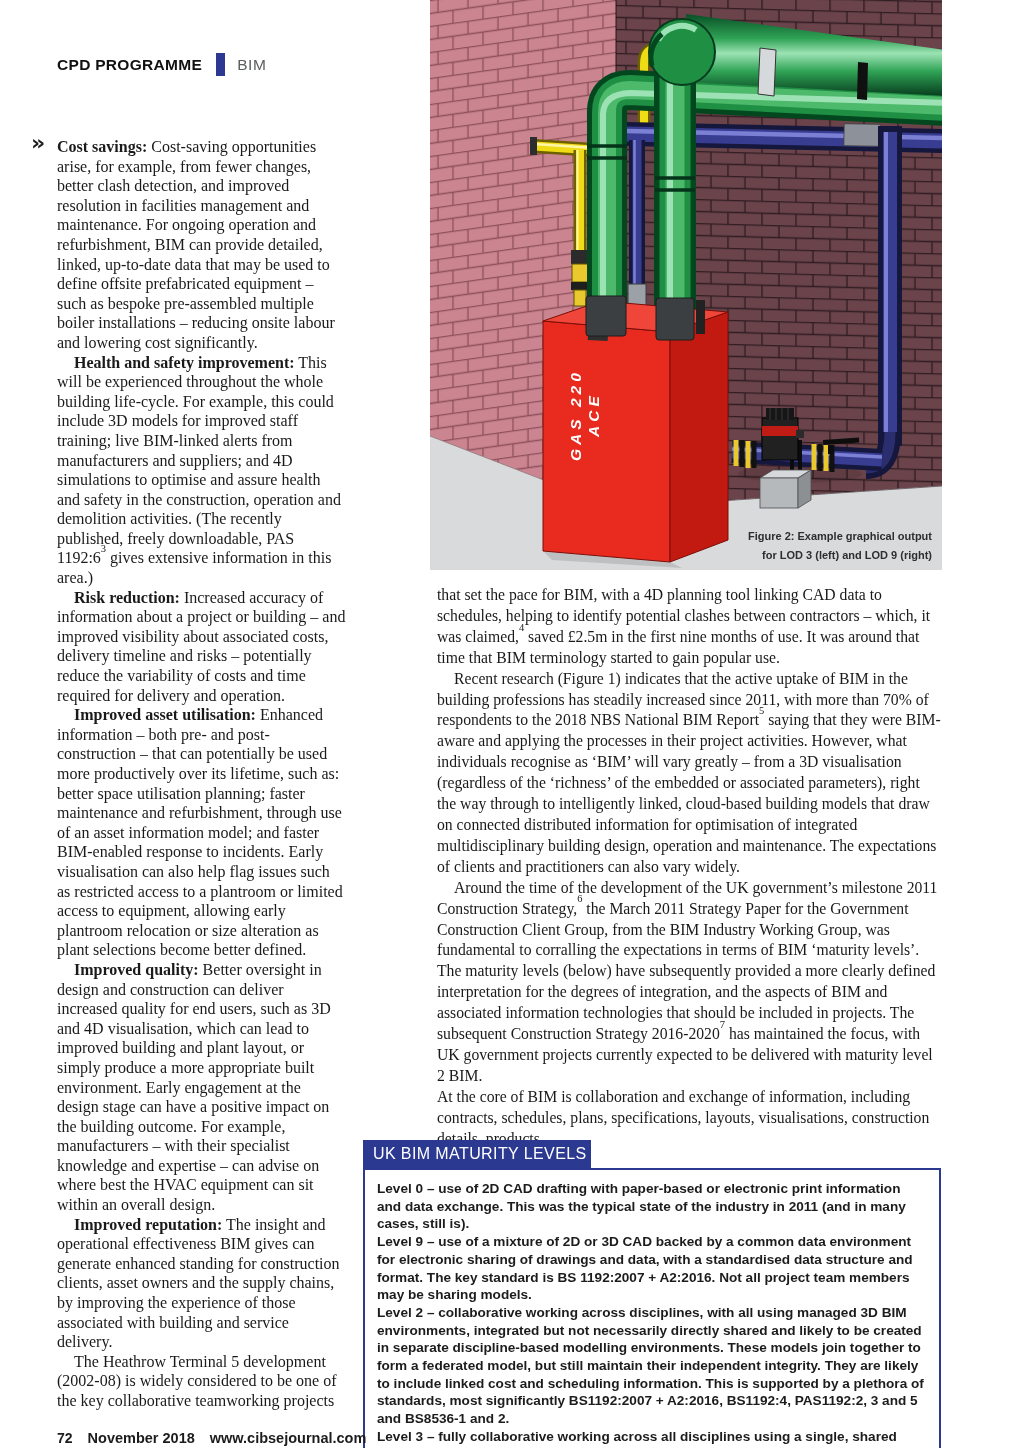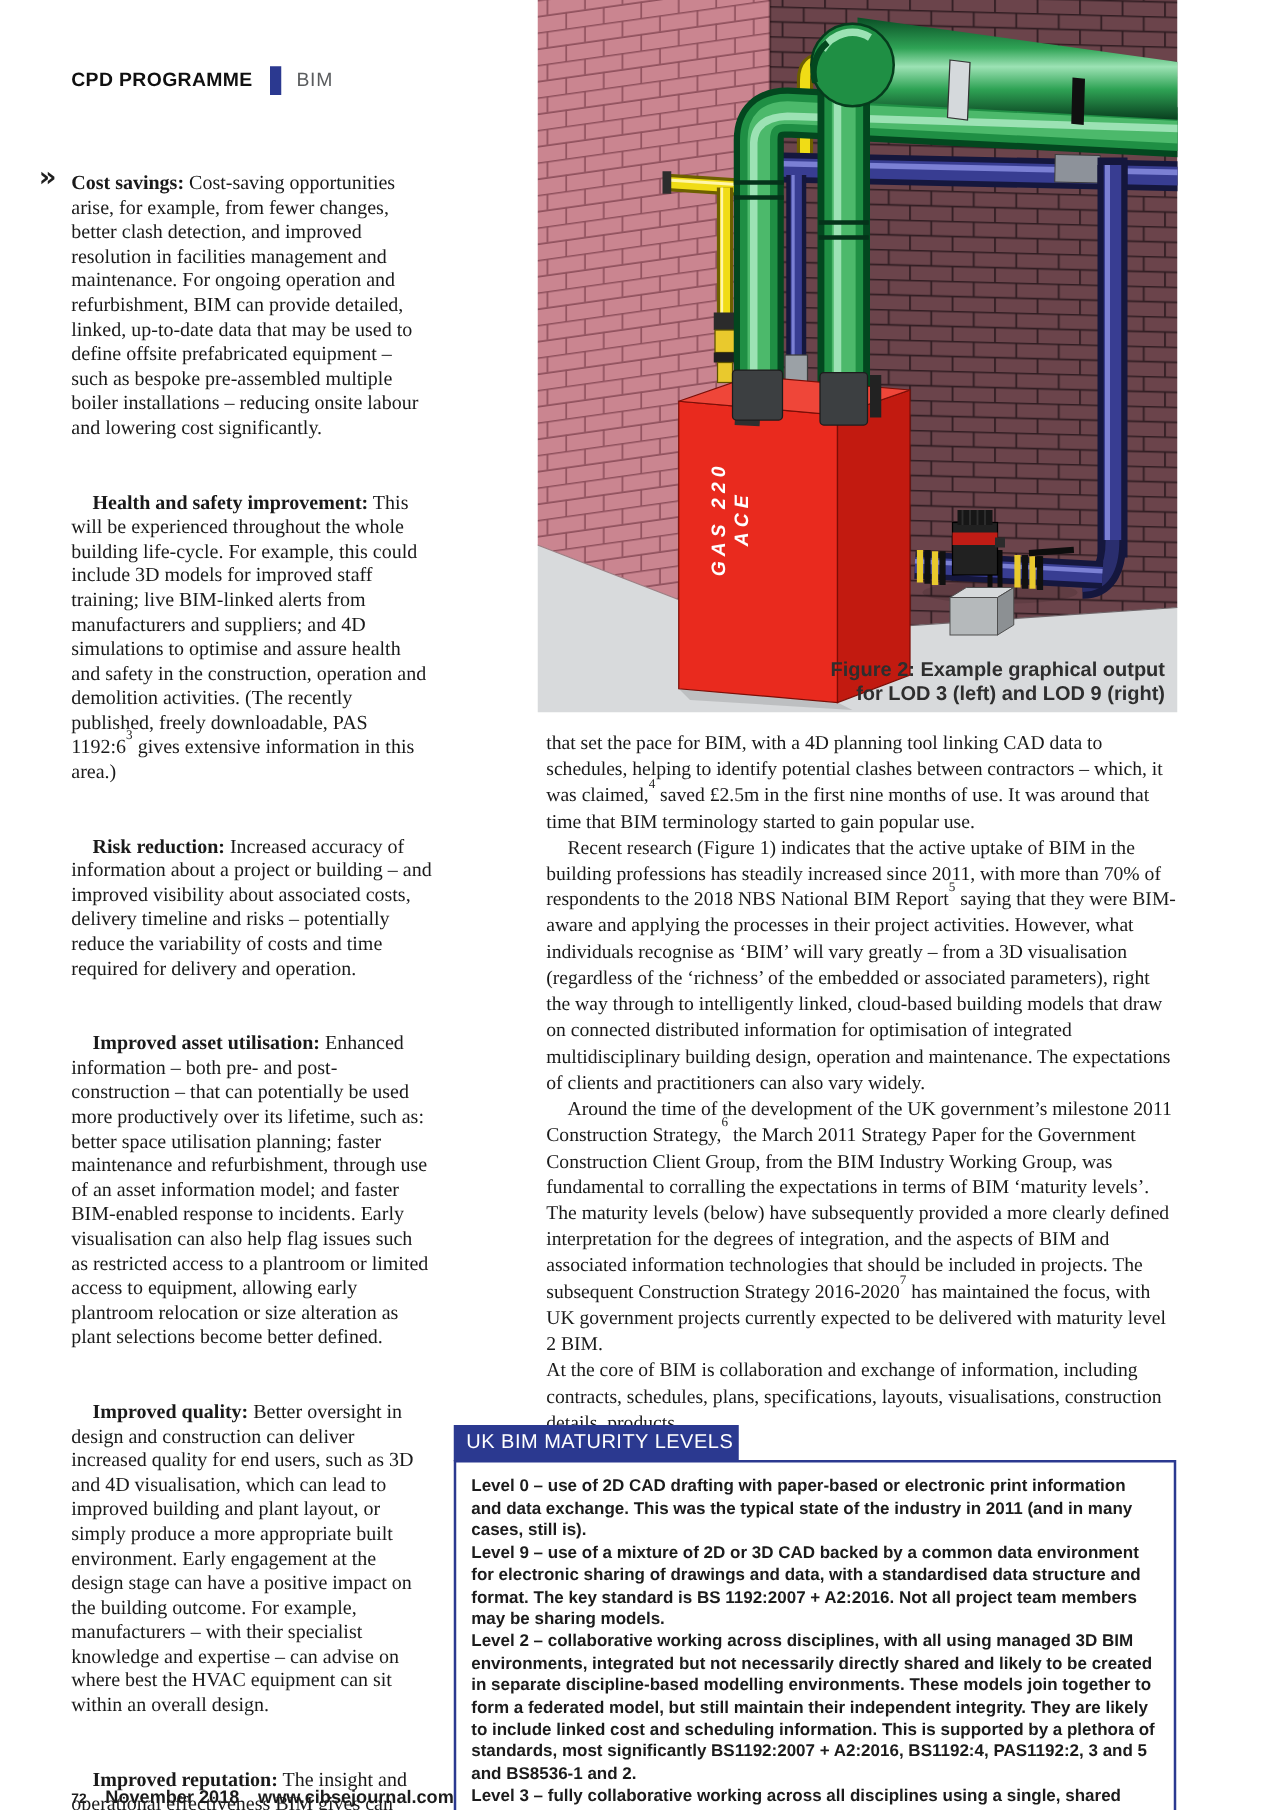--- a/index.html
+++ b/index.html
@@ -7,46 +7,46 @@
 
   
   .kicker-row{position:absolute;left:57px;top:53px;display:flex;align-items:center;font-family:"Liberation Sans",sans-serif;}
   .kicker{font-weight:700;font-size:15.5px;letter-spacing:.3px;color:#101010;}
   .kicker-bar{width:9px;height:23px;background:#2b3990;margin:0 12px 0 14px;}
   .topic{font-size:15.5px;color:#5a5c5e;letter-spacing:.6px;}
 
   
   .left-col{position:absolute;left:57px;top:137px;width:289px;font-size:16px;line-height:19.6px;}
   .left-col p{margin:0;}
-  .left-col p.ind{text-indent:17px;margin-top:40px;}
+  .left-col p.ind{text-indent:17px;}
   .marker{position:absolute;left:-26px;top:-4px;font-size:22px;font-weight:700;color:#1f1f1f;font-family:"DejaVu Sans",sans-serif;}
   b.lead{font-weight:700;}
   sup.fn{font-size:10.5px;line-height:0;position:relative;top:-5px;}
 
   
   .right-col{position:absolute;left:437px;top:585px;width:505px;font-size:15.7px;line-height:20.9px;}
   .right-col p{margin:0;}
   .right-col p.ind{text-indent:17px;}
   .section-heading{font-family:"Liberation Sans",sans-serif;font-weight:700;font-size:20px;color:#262626;margin:13px 0 6px 0;letter-spacing:-.2px;}
 
   
   .figure{position:absolute;left:430px;top:0;width:512px;height:570px;}
   .figure svg{display:block;}
   .boiler-label{position:absolute;left:137px;top:346px;width:28px;height:138px;writing-mode:vertical-rl;transform:rotate(180deg);color:#fff;font-family:"Liberation Sans",sans-serif;font-weight:700;font-style:italic;font-size:15.5px;letter-spacing:4px;text-align:center;}
-  .fig-caption{position:absolute;left:230px;top:527px;width:272px;text-align:right;font-family:"Liberation Sans",sans-serif;font-weight:700;font-size:16px;line-height:19px;color:#2e2e2e;}
+  .fig-caption{position:absolute;left:230px;top:527px;width:272px;text-align:right;font-family:"Liberation Sans",sans-serif;font-weight:700;font-size:11px;line-height:19px;color:#2e2e2e;}
 
   
   .maturity{position:absolute;left:363px;top:1140px;width:578px;}
   .maturity-tab{display:inline-block;background:#2b3990;color:#ffffff;font-family:"Liberation Sans",sans-serif;font-size:16px;letter-spacing:.4px;padding:5px 4px 6px 10px;position:relative;z-index:2;}
   .maturity-body{border:2px solid #2b3990;background:#fff;margin-top:-1px;padding:10px 14px 12px 12px;font-family:"Liberation Sans",sans-serif;font-weight:700;font-size:13.6px;line-height:17.7px;color:#1c1c1c;}
   .maturity-body p{margin:0;}
 
   
   .footer{position:absolute;left:57px;top:1386px;font-family:"Liberation Sans",sans-serif;font-size:14.5px;color:#1c1c1c;display:flex;gap:15px;align-items:baseline;}
-  .footer .pno{font-weight:800;font-size:11px;}
+  .footer .pno{font-weight:800;font-size:14px;}
   .footer .iss{font-weight:700;}
   .footer .site{font-weight:700;margin-top:44px;}
 </style>
 </head>
 <body>
 
 <div class="page">
 
   <div class="kicker-row">
     <span class="kicker">CPD PROGRAMME</span>

